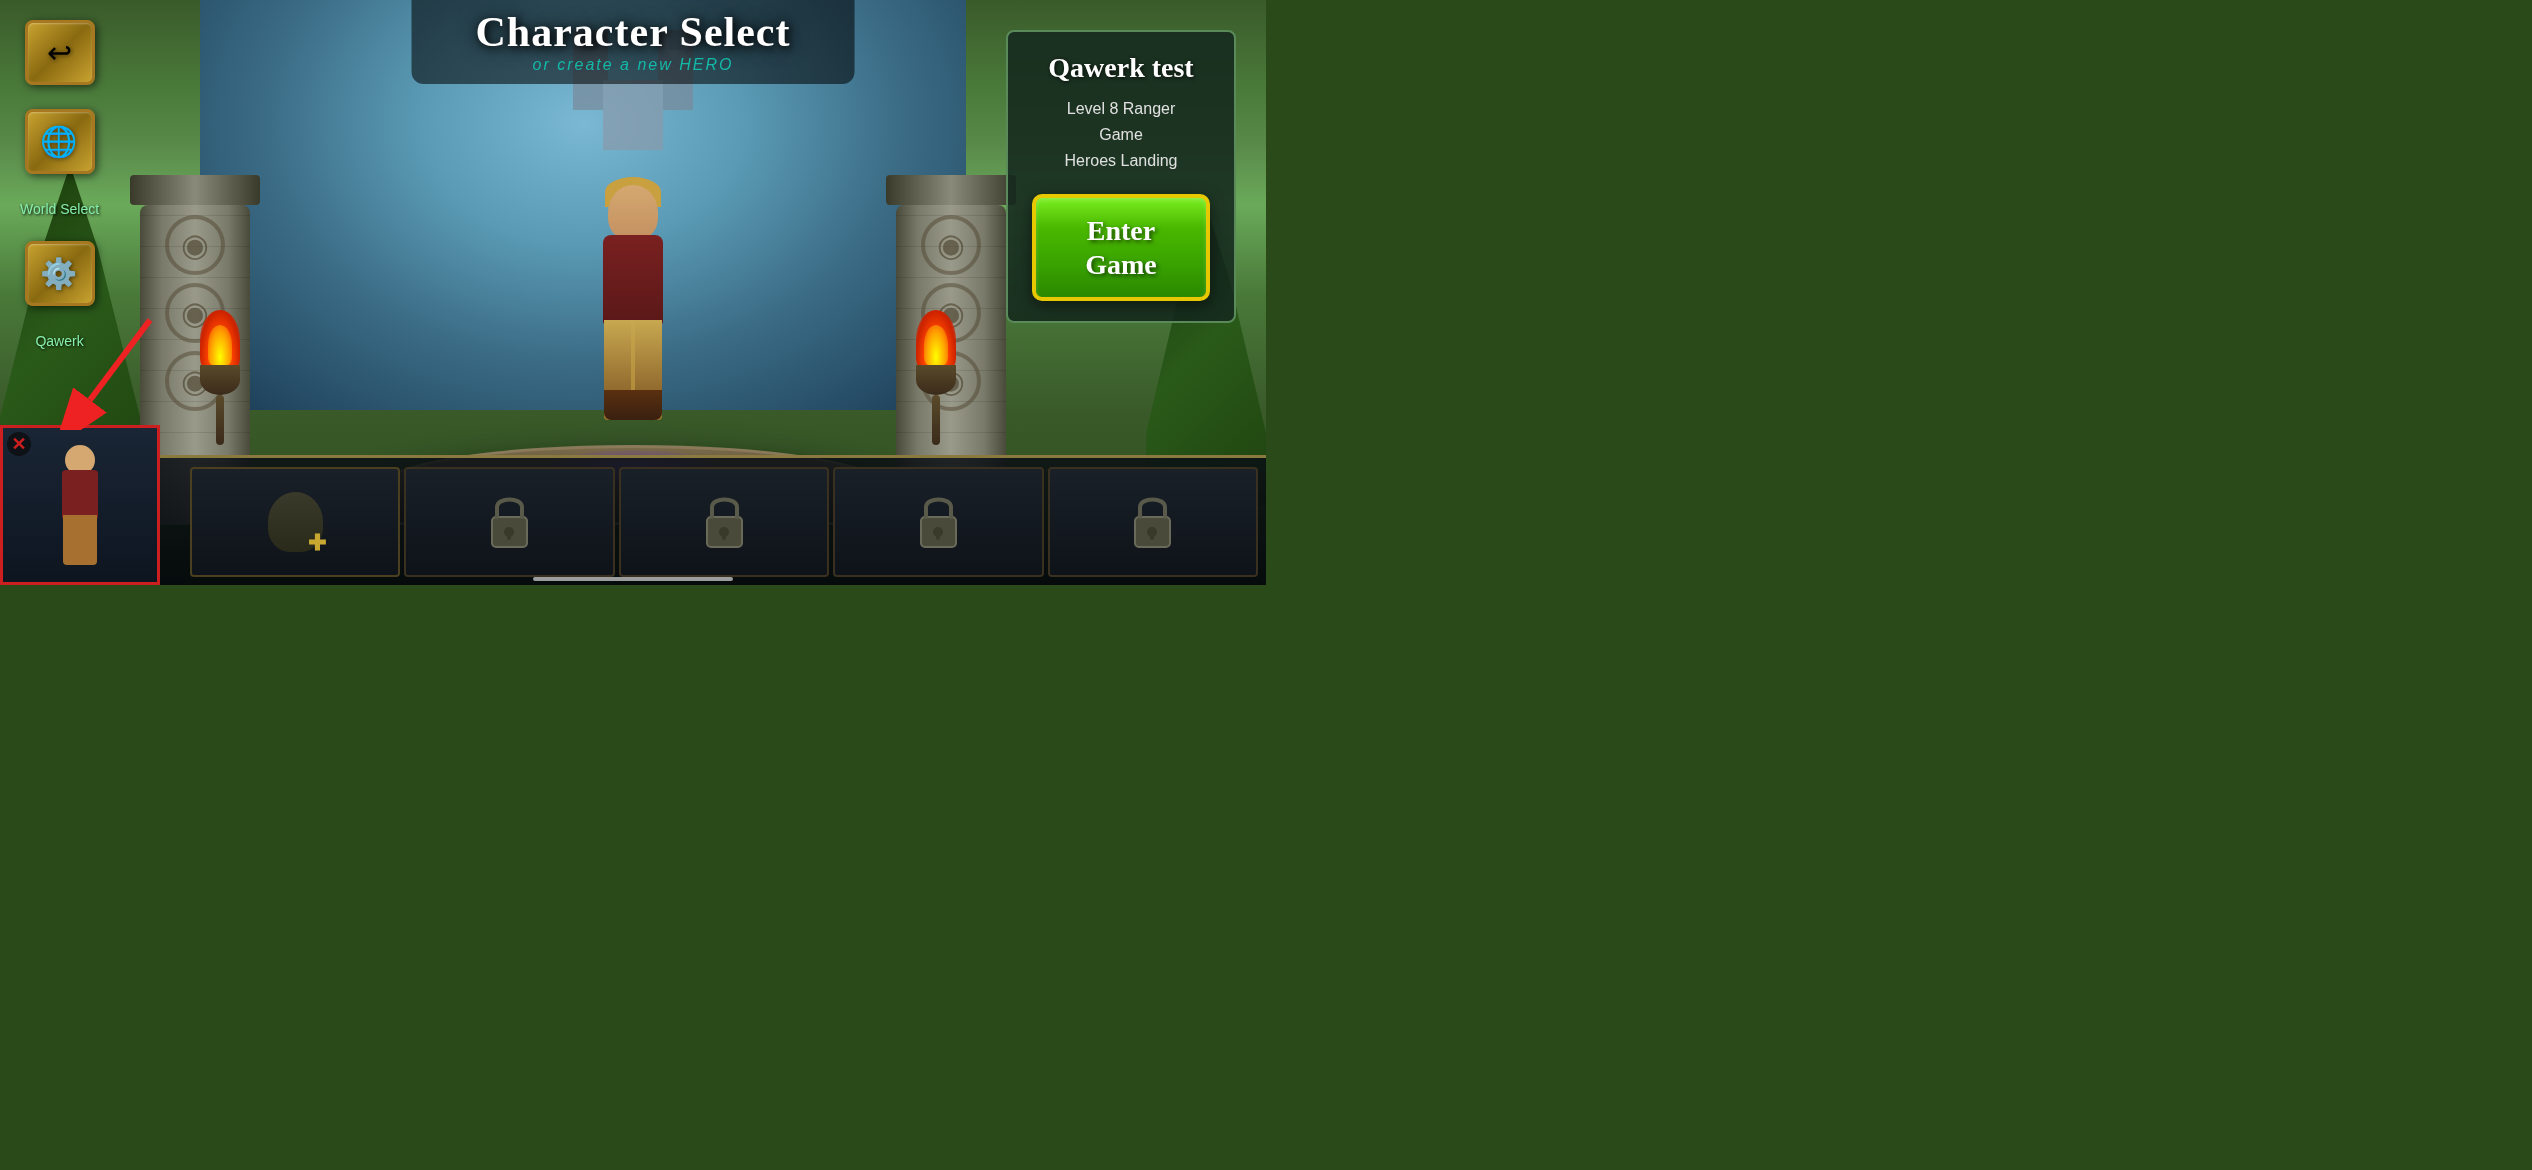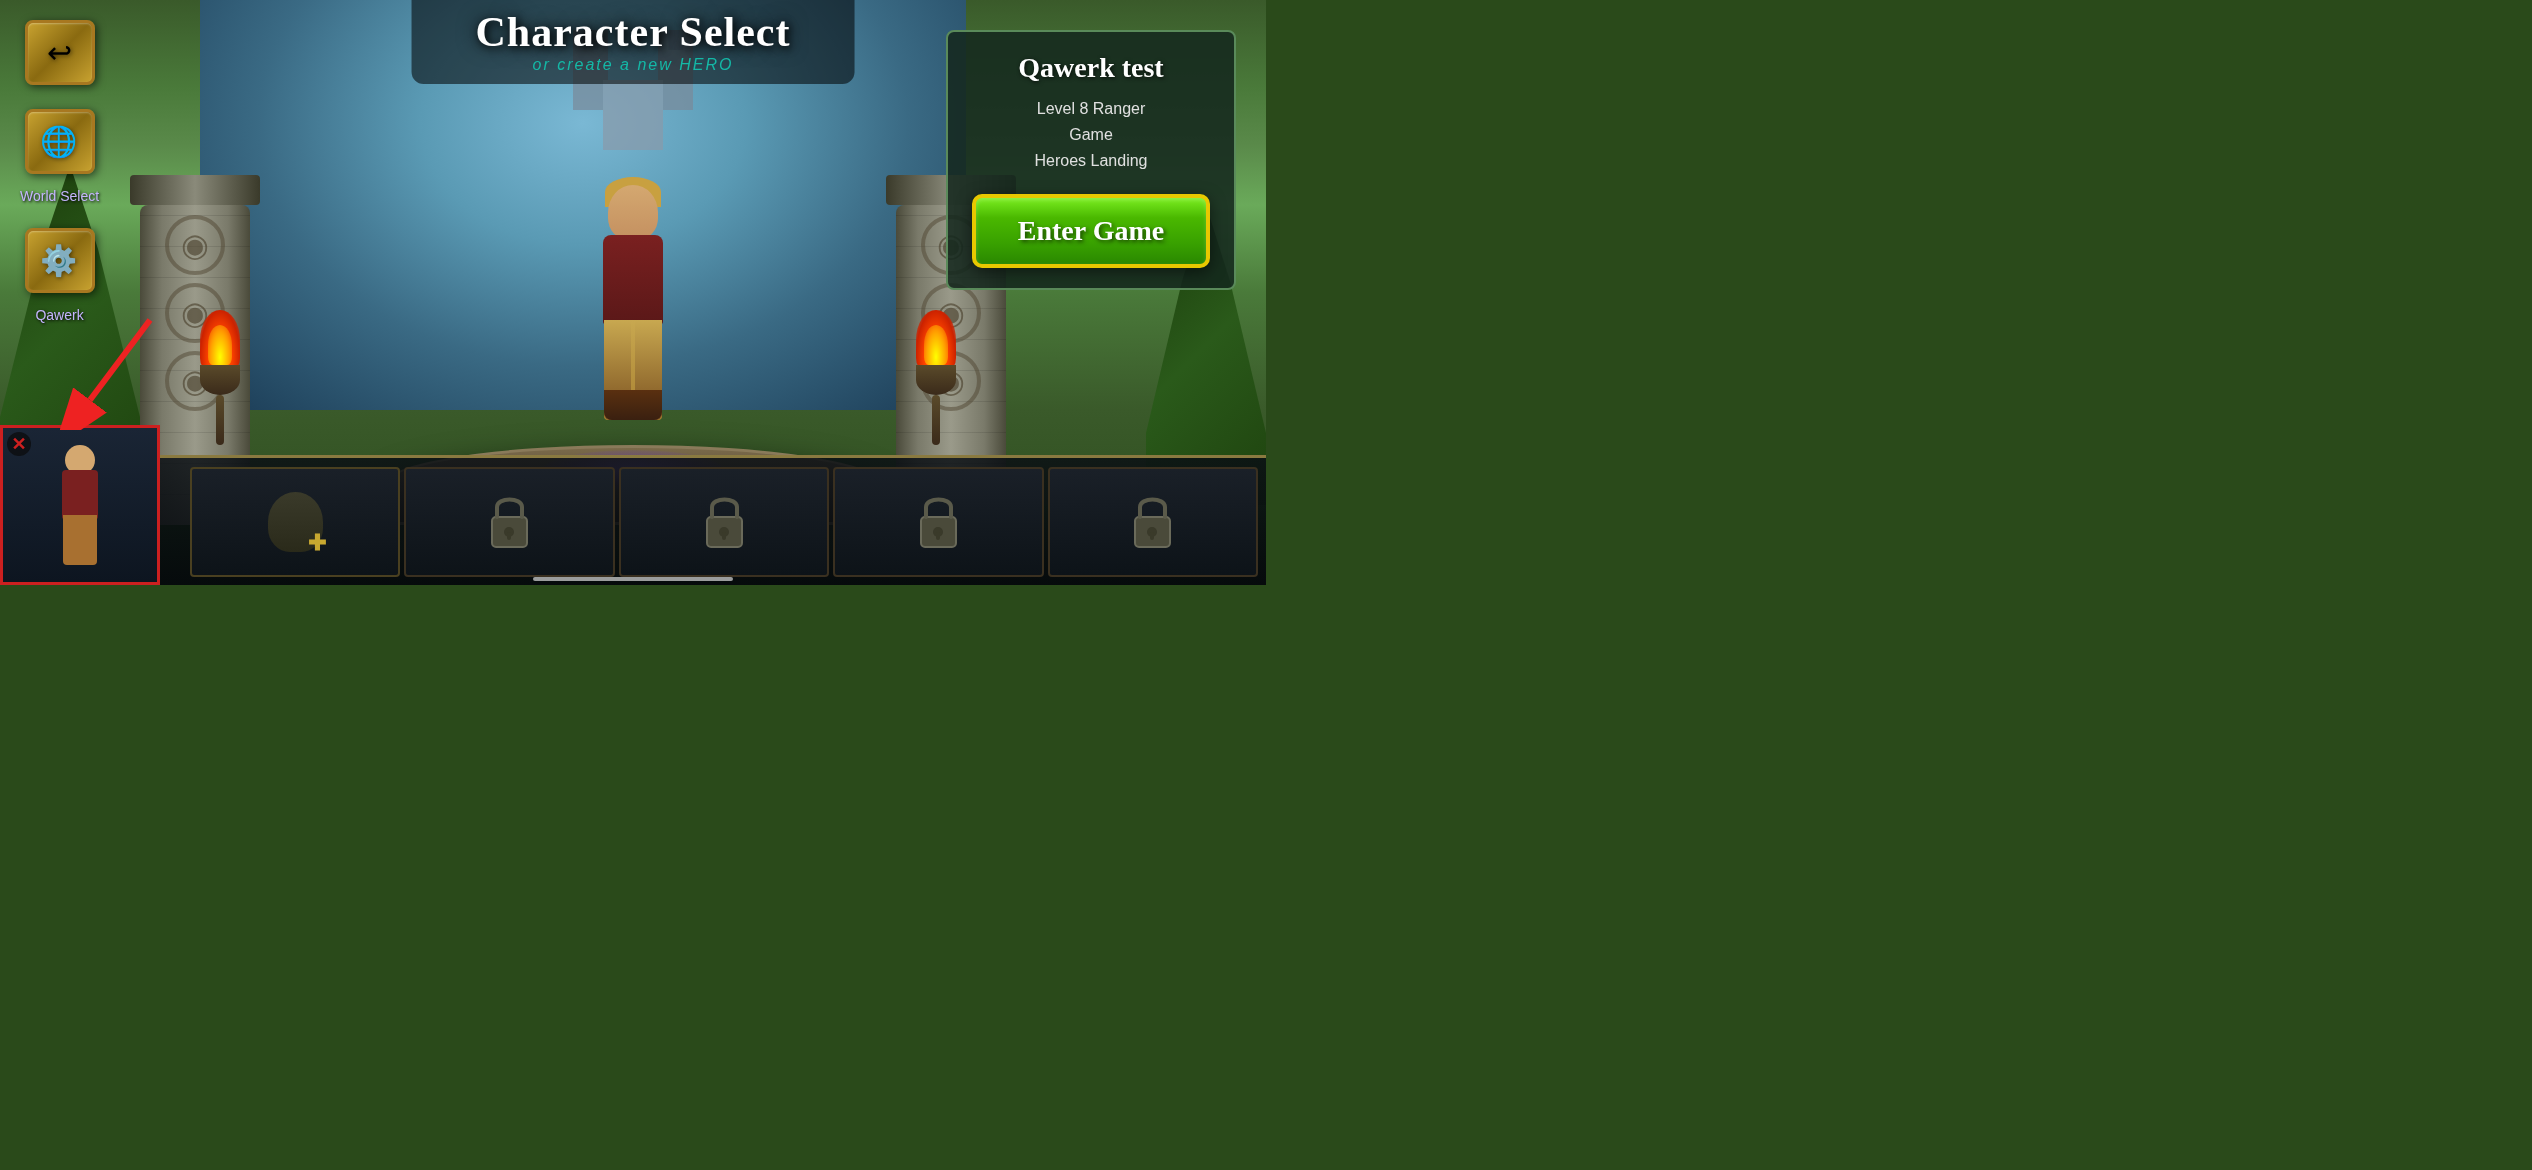--- a/index.html
+++ b/index.html
@@ -96,26 +96,26 @@
       cursor: pointer;
       box-shadow: 2px 2px 8px rgba(0,0,0,0.6), inset 0 1px 2px rgba(255,255,255,0.3);
     }
 
     .sidebar-btn-icon {
       font-size: 30px;
       filter: drop-shadow(1px 1px 2px rgba(0,0,0,0.5));
     }
 
     .sidebar-label {
-      color: #c4b5fd;
+      color: #86efac;
       font-size: 14px;
       text-align: center;
       text-shadow: 1px 1px 3px #000;
       font-family: Arial, sans-serif;
-      margin-top: 6px;
+      margin-top: 19px;
     }
 
     
     .pillar {
       position: absolute;
       bottom: 60px;
       z-index: 5;
       display: flex;
       flex-direction: column;
       align-items: center;
@@ -329,21 +329,21 @@
       height: 30px;
       background: linear-gradient(180deg, #5a3010 0%, #3a2010 100%);
       border-radius: 0 0 8px 8px;
     }
 
     
     .info-panel {
       position: absolute;
       top: 30px;
       right: 30px;
-      width: 290px;
+      width: 230px;
       background: rgba(20, 40, 30, 0.88);
       border: 2px solid #5a8a5a;
       border-radius: 8px;
       padding: 20px 24px;
       z-index: 30;
       color: #ffffff;
     }
 
     .panel-char-name {
       font-size: 28px;

